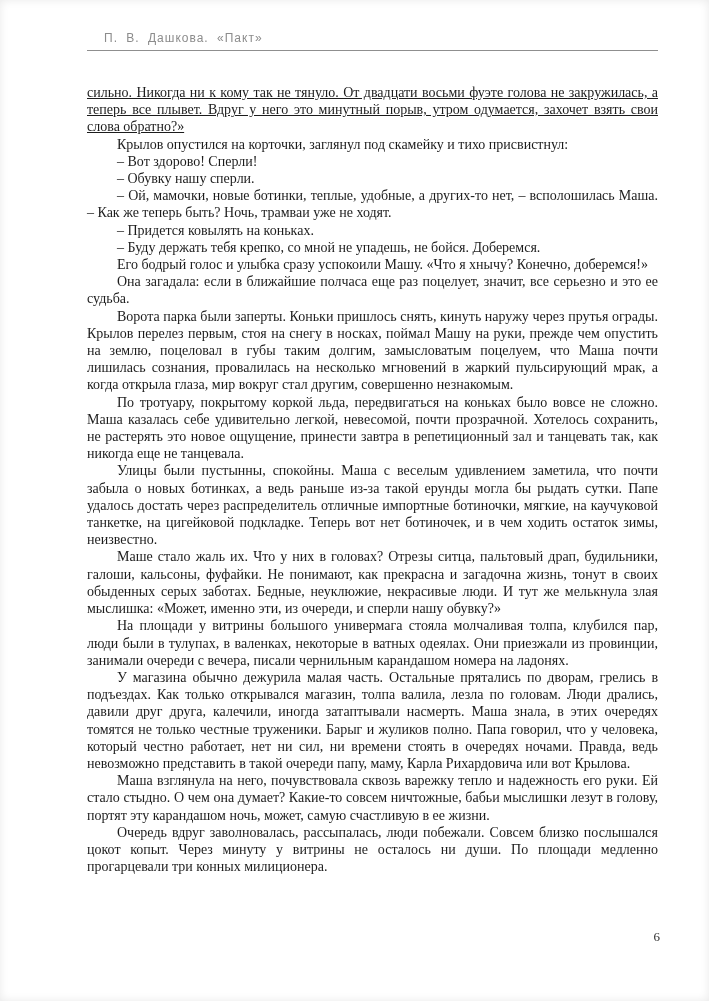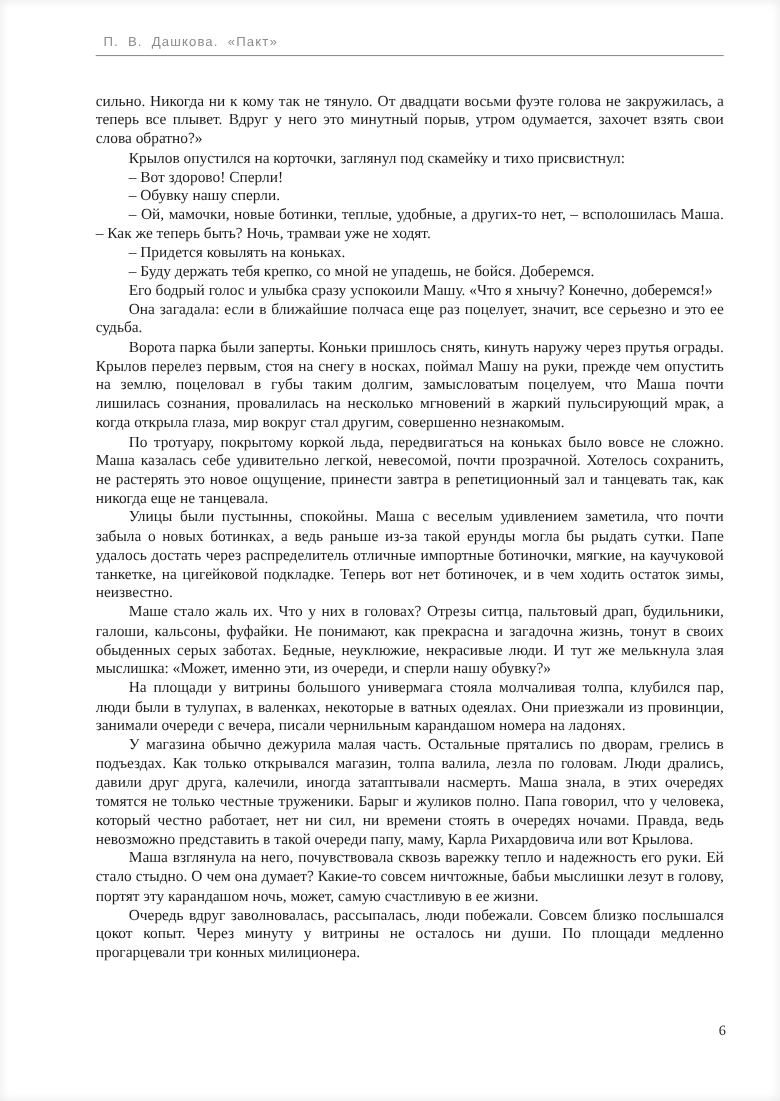--- a/index.html
+++ b/index.html
@@ -10,21 +10,21 @@
   .page {
     position: relative;
     width: 709px;
     height: 1001px;
     background: #ffffff;
     box-shadow: inset 0 0 10px rgba(0,0,0,0.09);
     overflow: hidden;
   }
   .running-header {
     position: absolute;
-    left: 94px;
+    left: 104px;
     top: 31px;
     font-family: "Liberation Sans", sans-serif;
     font-size: 12px;
     line-height: 14px;
     color: #8c8c8c;
     letter-spacing: 1px;
     word-spacing: 4px;
     white-space: nowrap;
   }
   .header-rule {
@@ -46,20 +46,21 @@
     color: #1c1c1c;
     text-align: justify;
   }
   .para {
     margin: 0;
     padding: 0;
     text-indent: 30px;
   }
   .para.no-indent {
     text-indent: 0;
+    text-decoration: underline;
   }
   .page-number {
     position: absolute;
     right: 49px;
     top: 929px;
     font-family: "Liberation Serif", serif;
     font-size: 13px;
     color: #2e2e2e;
   }
 </style>

